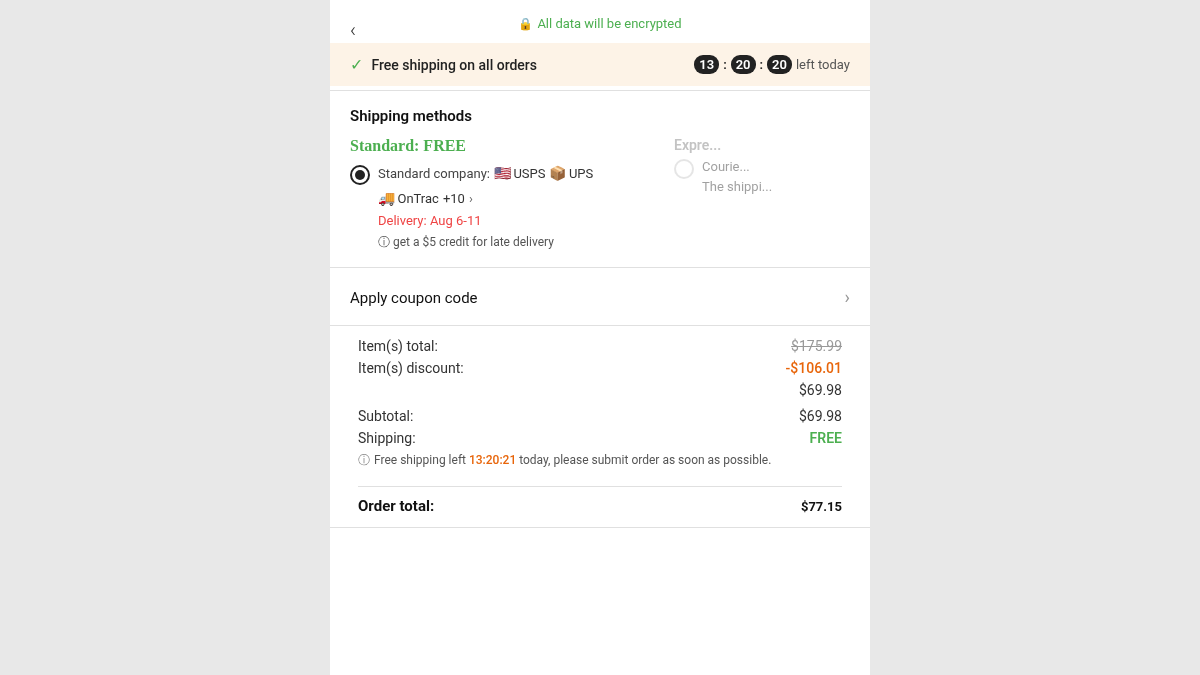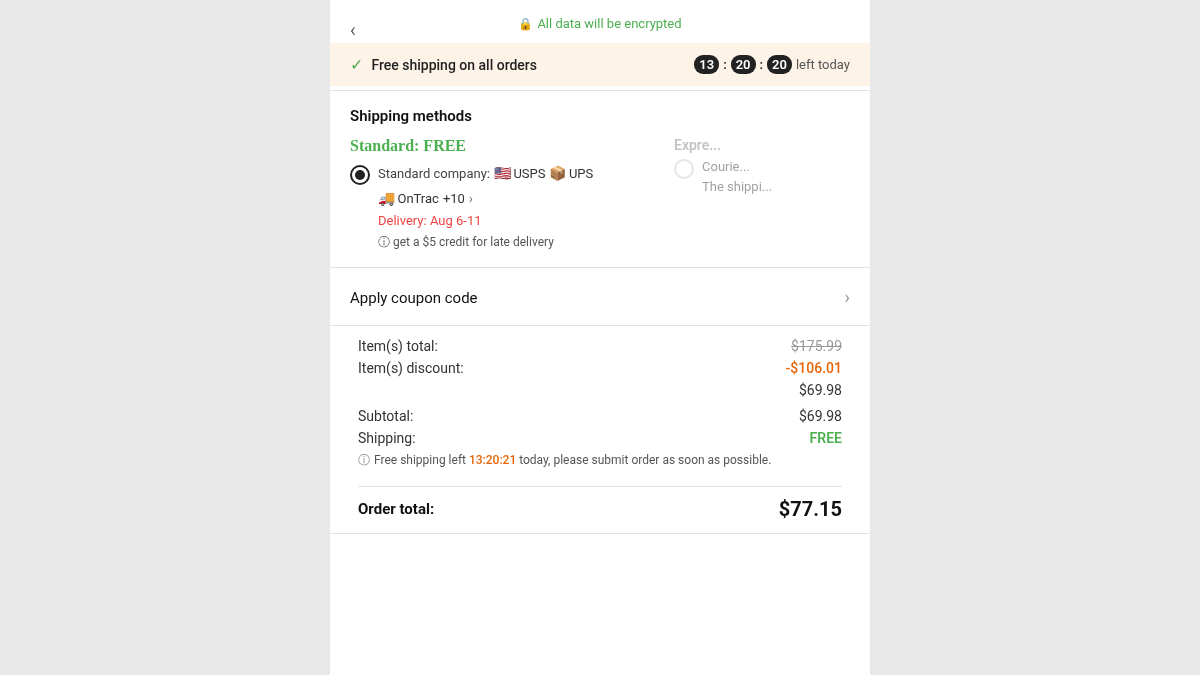--- a/index.html
+++ b/index.html
@@ -287,21 +287,21 @@
       margin-top: 18px;
       padding-top: 10px;
       border-top: 1px solid #e0e0e0;
     }
     .order-total-label {
       font-size: 15px;
       font-weight: 700;
       color: #111;
     }
     .order-total-value {
-      font-size: 20px;
+      font-size: 13px;
       font-weight: 700;
       color: #111;
     }
     .info-icon {
       font-size: 12px;
       color: #888;
     }
   </style>
 </head>
 <body>

